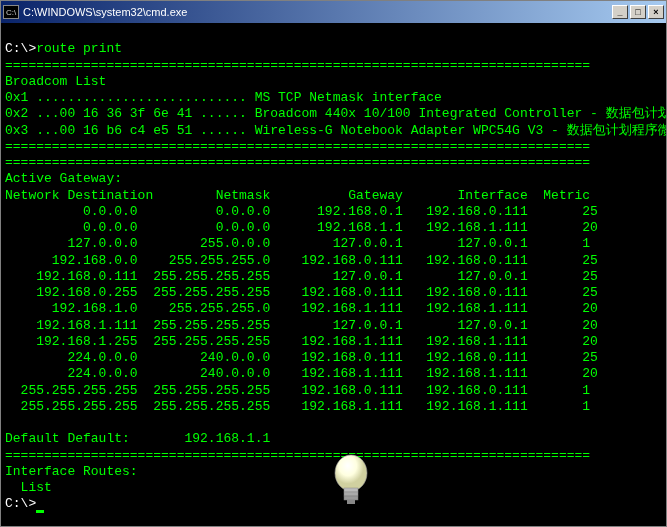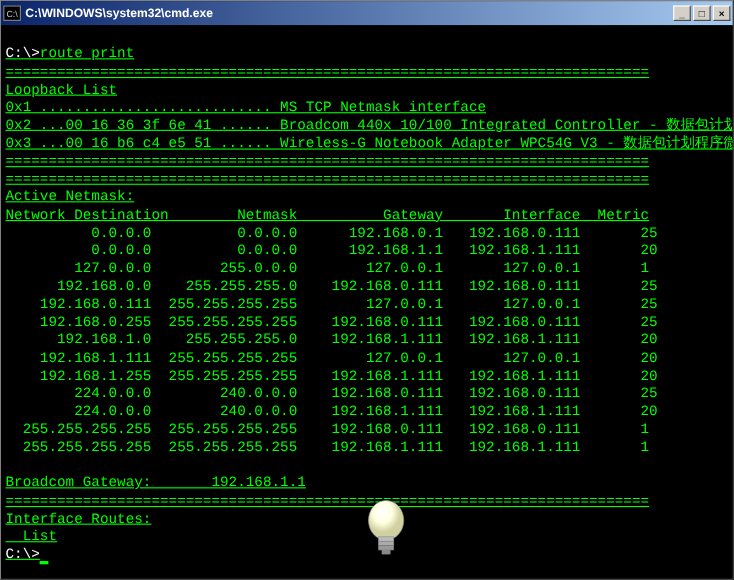--- a/index.html
+++ b/index.html
@@ -23,21 +23,21 @@
   font-size: 11px;
 }
 .titlebar-icon {
   width: 16px; height: 14px;
   background: #000;
   border: 1px solid #888;
   margin-right: 4px;
   display: flex; align-items: center; justify-content: center;
   font-size: 8px; color: #ccc;
 }
-.titlebar-text { flex: 1; font-weight: bold; }
+.titlebar-text { flex: 1; font-weight: normal; }
 .win-btns { display: flex; gap: 2px; }
 .win-btn {
   width: 16px; height: 14px;
   background: #d4d0c8;
   border: 1px solid #fff;
   border-right-color: #404040;
   border-bottom-color: #404040;
   font-family: Arial, sans-serif;
   font-size: 9px;
   font-weight: bold;
@@ -48,21 +48,21 @@
 .terminal {
   background: #000;
   color: #00ff00;
   padding: 2px 4px;
   height: calc(100% - 22px);
   overflow: hidden;
   line-height: 1.25;
   white-space: pre;
   position: relative;
 }
-.line { white-space: pre; text-decoration: underline; }
+.line { white-space: pre; }
 .prompt-prefix { color: #fff; }
 .prompt-cmd { color: #00ff00; }
 .cursor {
   display: inline-block;
   width: 8px; height: 3px;
   background: #00ff00;
   vertical-align: bottom;
   animation: blink 1s step-end infinite;
 }
 @keyframes blink { 50% { opacity: 0; } }
@@ -88,30 +88,30 @@
     <div class="win-btns">
       <div class="win-btn">_</div>
       <div class="win-btn">□</div>
       <div class="win-btn">×</div>
     </div>
   </div>
 
   <div class="terminal">
 <span class="line"><span class="prompt-prefix">C:\&gt;</span><span class="prompt-cmd">route print</span></span>
 <span class="line">===========================================================================</span>
-<span class="line">Loopback List</span>
+<span class="line">Broadcom List</span>
 <span class="line">0x1 ........................... MS TCP Netmask interface</span>
 <span class="line">0x2 ...00 16 36 3f 6e 41 ...... Broadcom 440x 10/100 Integrated Controller - 数据包计划程序微型端口</span>
 <span class="line">0x3 ...00 16 b6 c4 e5 51 ...... Wireless-G Notebook Adapter WPC54G V3 - 数据包计划程序微型端口</span>
 <span class="line">===========================================================================</span>
 <span class="line">===========================================================================</span>
-<span class="line">Active Netmask:</span>
+<span class="line">Active Gateway:</span>
 <span class="line">Network Destination        Netmask          Gateway       Interface  Metric</span>
 <div id="route-rows"><div class="table-row">          0.0.0.0          0.0.0.0      192.168.0.1   192.168.0.111       25</div><div class="table-row">          0.0.0.0          0.0.0.0      192.168.1.1   192.168.1.111       20</div><div class="table-row">        127.0.0.0        255.0.0.0        127.0.0.1       127.0.0.1       1</div><div class="table-row">      192.168.0.0    255.255.255.0    192.168.0.111   192.168.0.111       25</div><div class="table-row">    192.168.0.111  255.255.255.255        127.0.0.1       127.0.0.1       25</div><div class="table-row">    192.168.0.255  255.255.255.255    192.168.0.111   192.168.0.111       25</div><div class="table-row">      192.168.1.0    255.255.255.0    192.168.1.111   192.168.1.111       20</div><div class="table-row">    192.168.1.111  255.255.255.255        127.0.0.1       127.0.0.1       20</div><div class="table-row">    192.168.1.255  255.255.255.255    192.168.1.111   192.168.1.111       20</div><div class="table-row">        224.0.0.0        240.0.0.0    192.168.0.111   192.168.0.111       25</div><div class="table-row">        224.0.0.0        240.0.0.0    192.168.1.111   192.168.1.111       20</div><div class="table-row">  255.255.255.255  255.255.255.255    192.168.0.111   192.168.0.111       1</div><div class="table-row">  255.255.255.255  255.255.255.255    192.168.1.111   192.168.1.111       1</div></div>
-<span class="line">Broadcom Gateway:       192.168.1.1</span>
+<span class="line">Default Default:       192.168.1.1</span>
 <span class="line">===========================================================================</span>
 <span class="line">Interface Routes:</span>
 <span class="line">  List</span>
 <span class="line"><span class="prompt-prefix">C:\&gt;</span><span class="cursor"></span></span>
 
     
     <svg class="bulb" width="40" height="55" viewBox="0 0 40 55">
       <defs>
         <radialGradient id="g" cx="40%" cy="30%">
           <stop offset="0%" stop-color="#ffffff"></stop>

